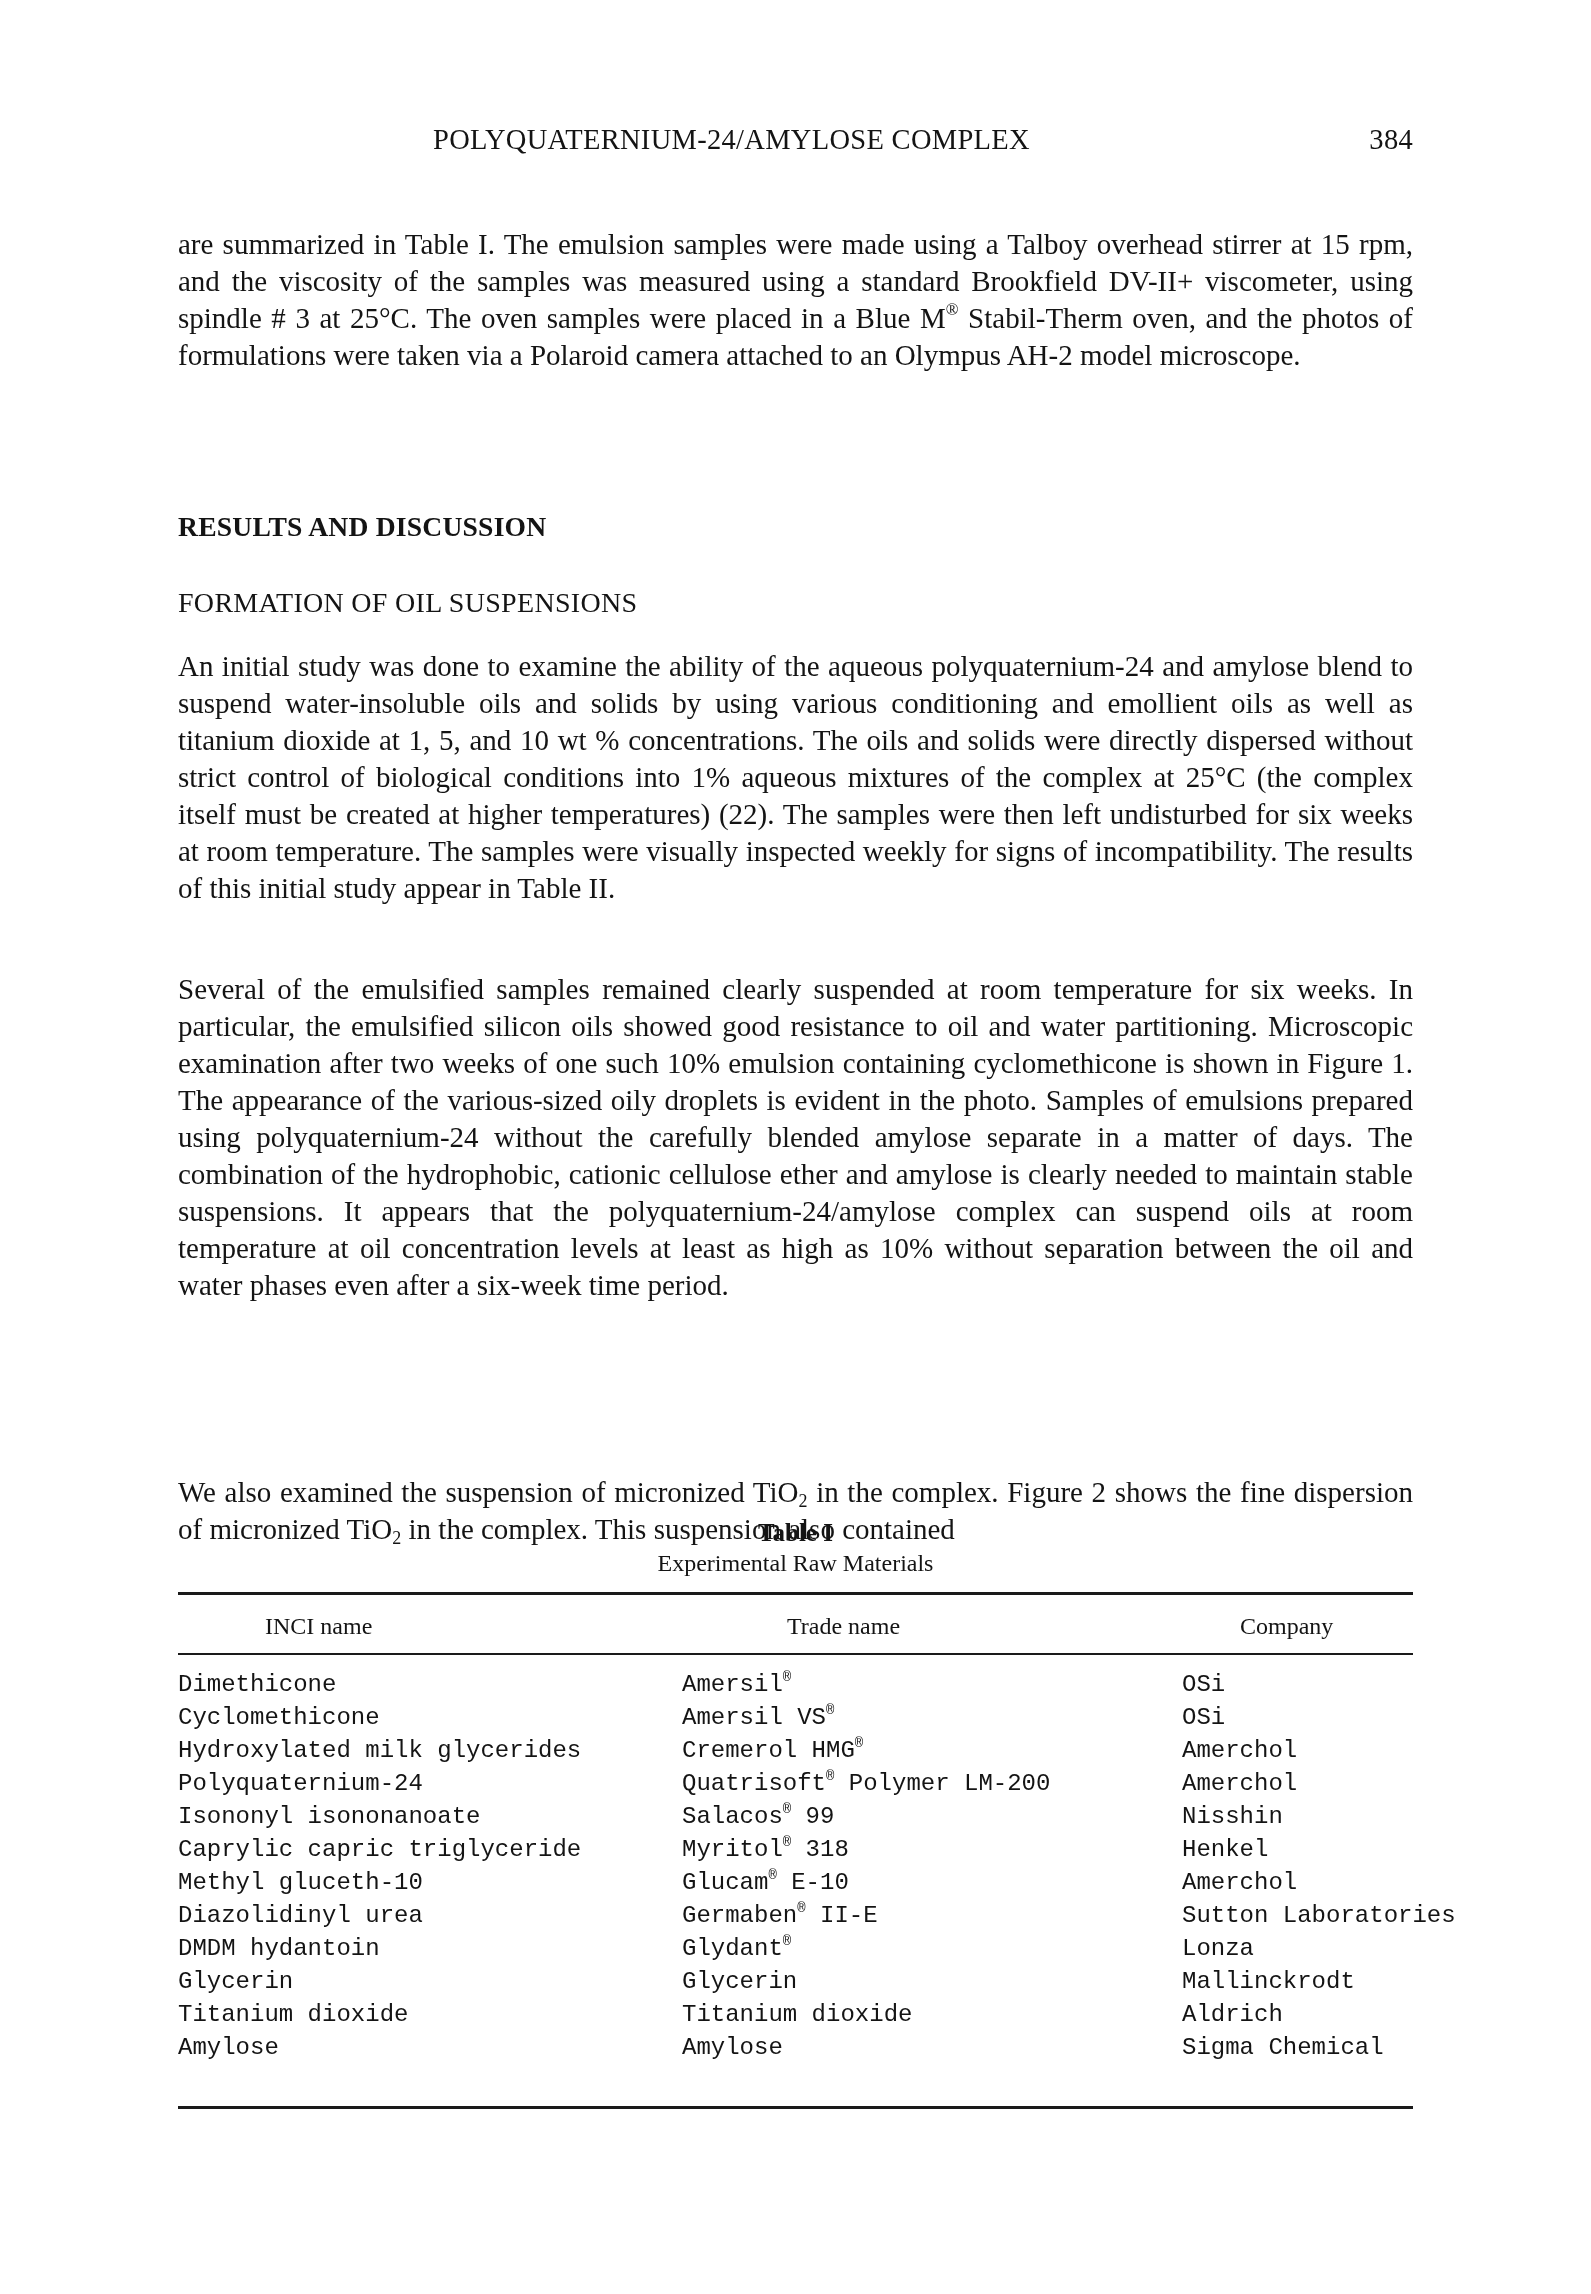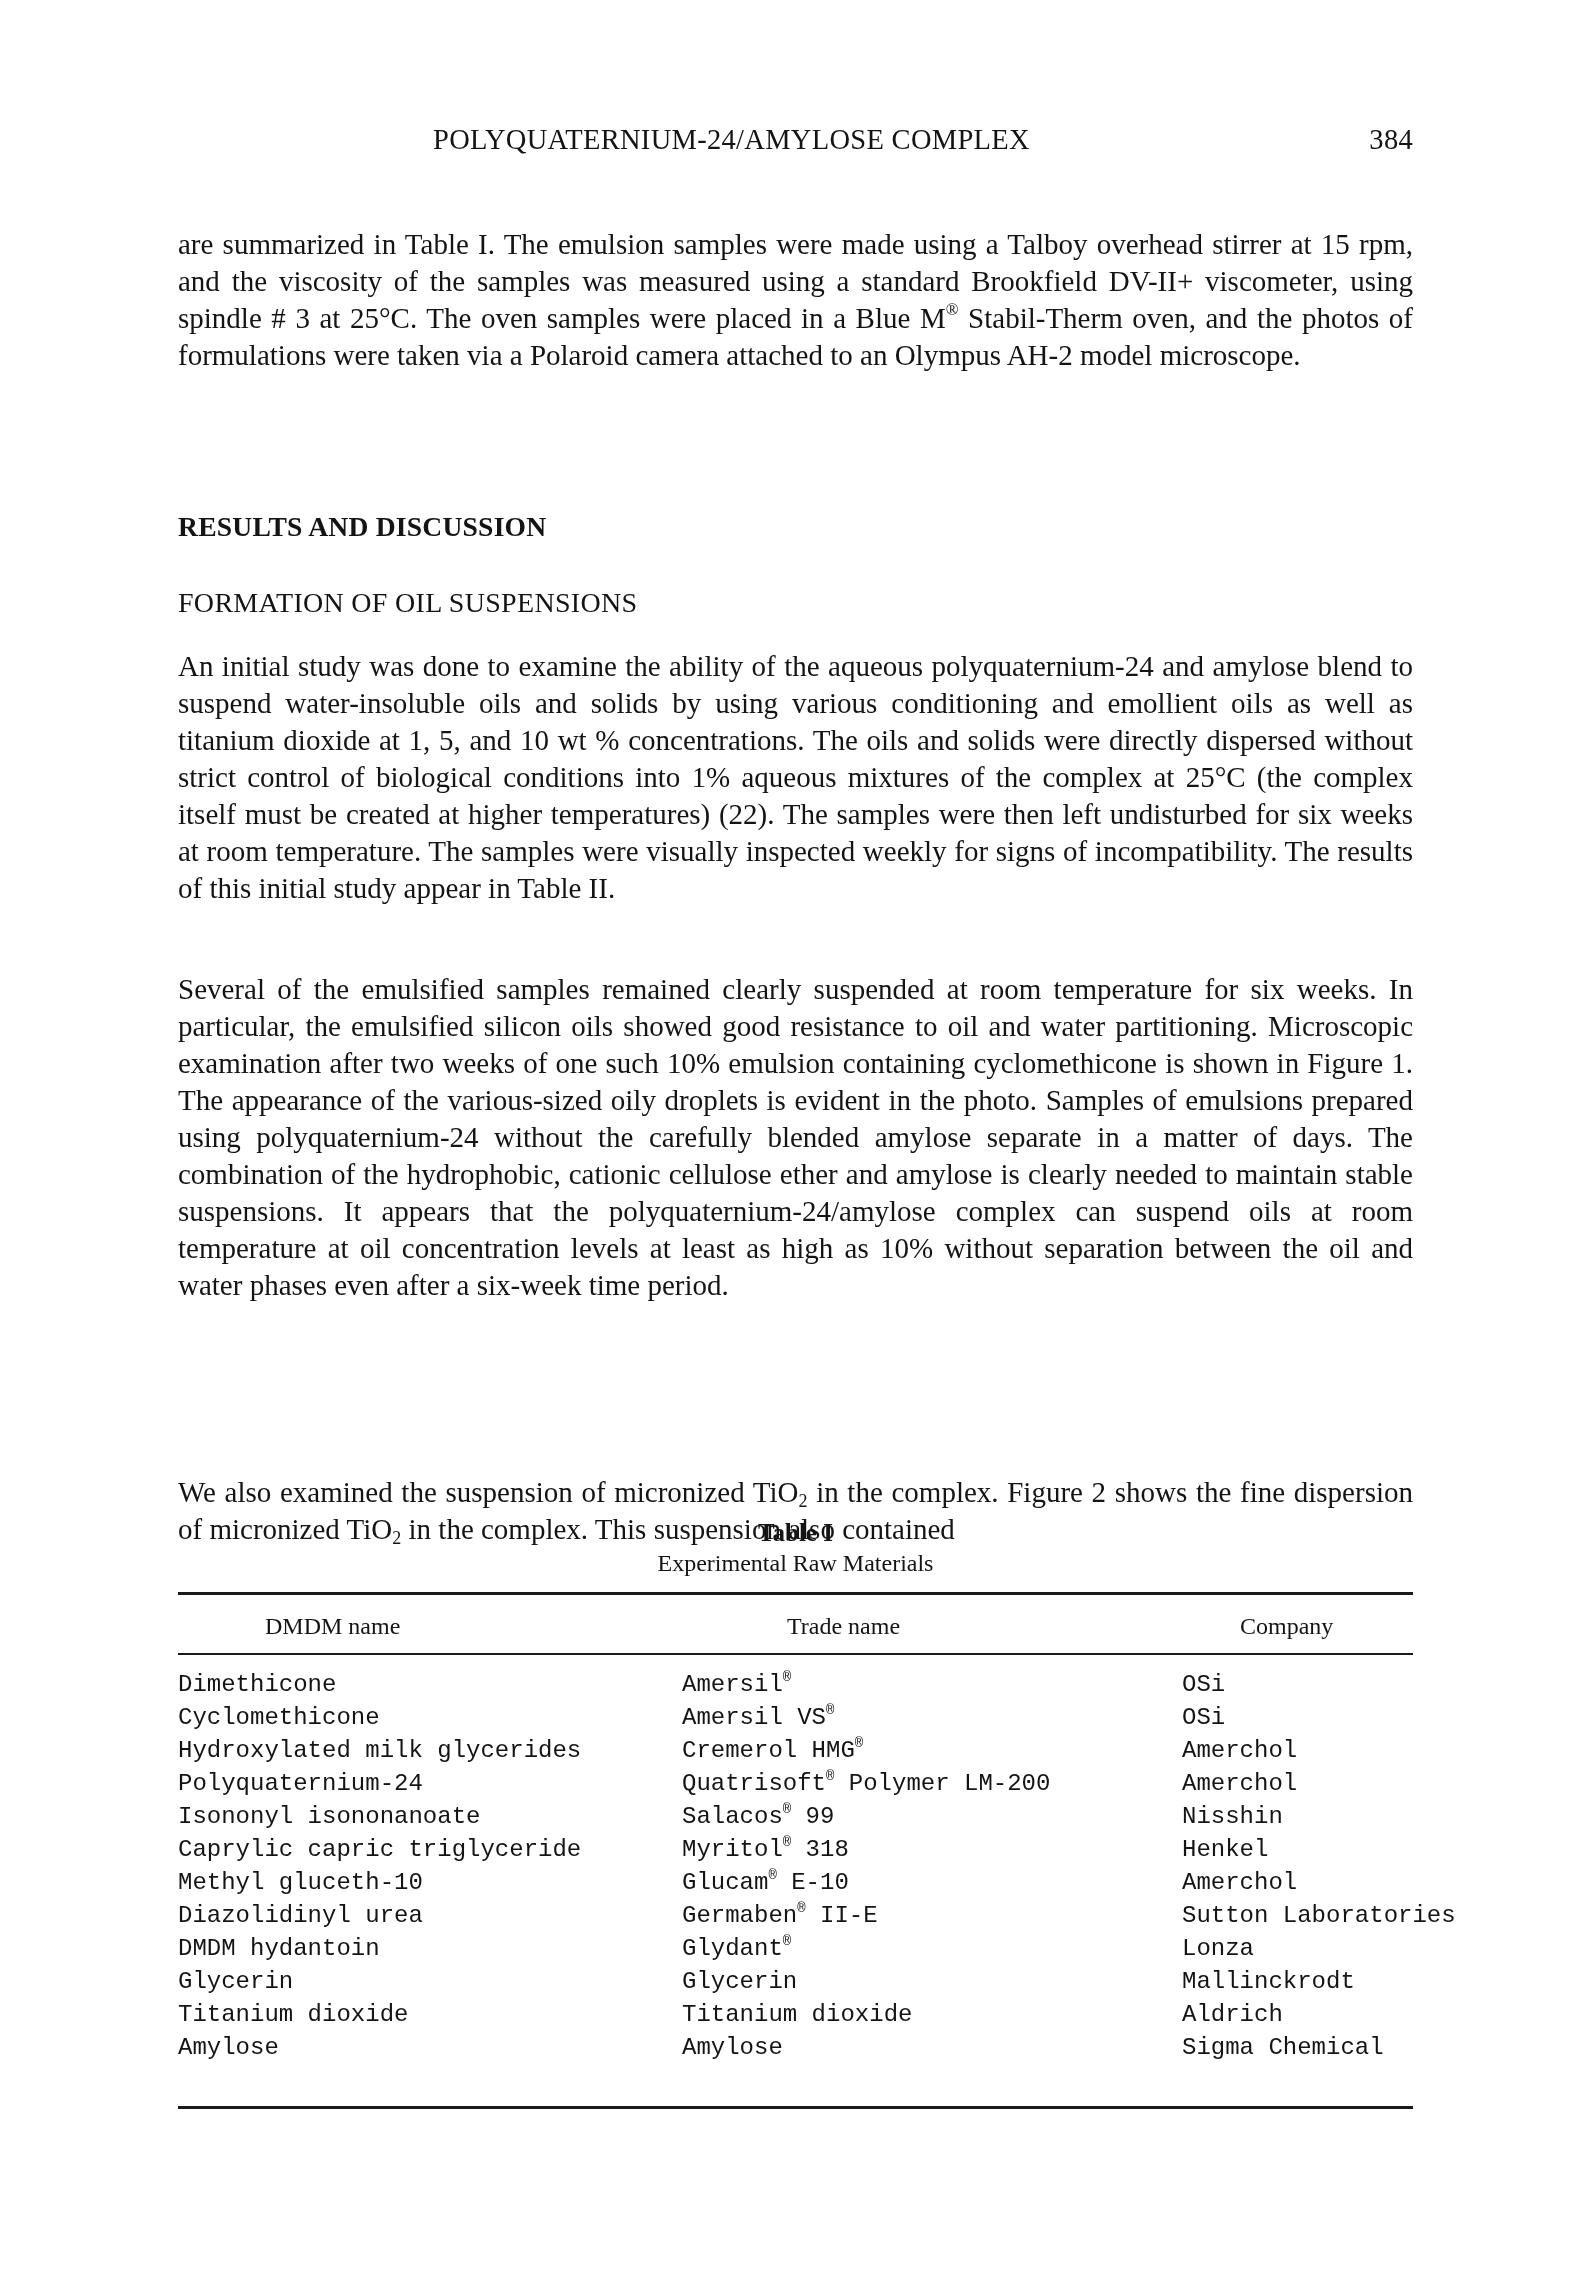--- a/index.html
+++ b/index.html
@@ -162,21 +162,21 @@
 <div class="table-caption" style="top: 1519px;">
   <span class="cap-label">Table I</span>
   <span class="cap-title">Experimental Raw Materials</span>
 </div>
 
 <div class="rule thick" style="top: 1592px;"></div>
 <div class="rule thin" style="top: 1653px;"></div>
 <div class="rule thick" style="top: 2106px;"></div>
 
 <div class="table-head">
-  <span class="th inci">DMDM name</span>
+  <span class="th inci">INCI name</span>
   <span class="th trade">Trade name</span>
   <span class="th company">Company</span>
 </div>
 
 <div class="table-body">
   <div class="tr">
     <span class="td c1">Dimethicone</span>
     <span class="td c2"><span>Amersil</span><sup class="reg">®</sup><span></span></span>
     <span class="td c3">OSi</span>
   </div>

